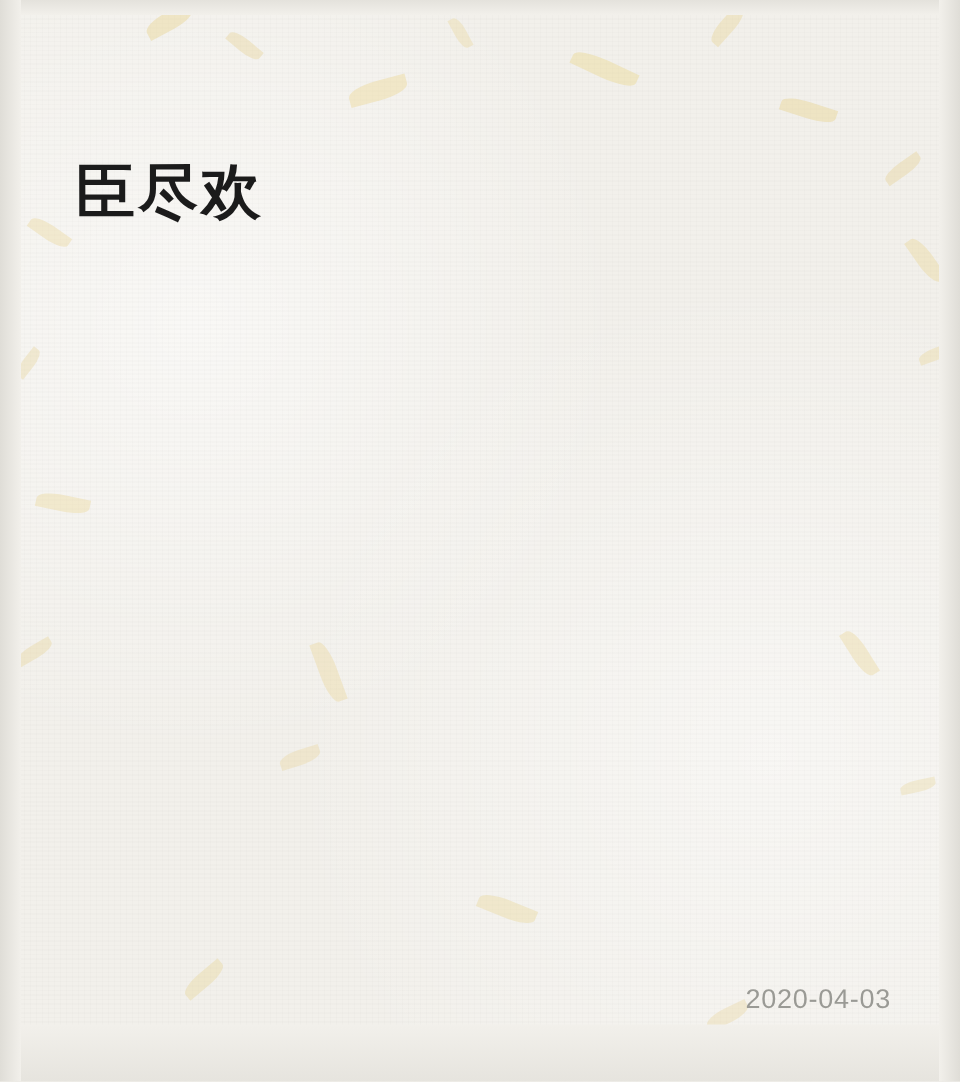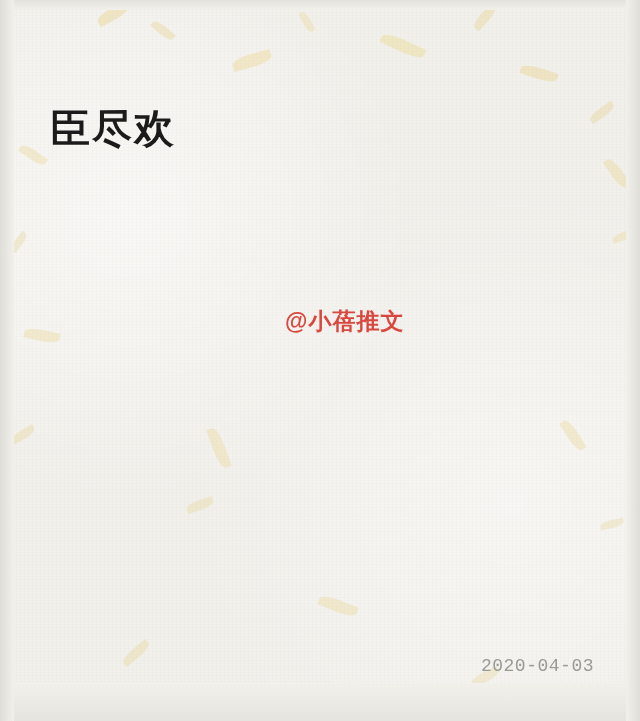--- a/index.html
+++ b/index.html
@@ -87,21 +87,20 @@
     font-weight: bold;
     letter-spacing: 1px;
   }
   #date {
     position: absolute;
     right: 46px;
     top: 608px;
     font-size: 18px;
     color: #9a9a95;
     letter-spacing: 0.5px;
-    font-family: Liberation Mono, monospace;
   }
 </style>
 </head>
 <body>
 
 <div id="page">
 
   <div id="paper-texture"></div>
 
   <div id="petals">
@@ -129,17 +128,16 @@
       <div class="petal" style="left: 600px; top: 520px; width: 24px; height: 8px; background: rgb(232, 213, 151); opacity: 0.34; transform: rotate(-12deg);"></div>
     </div>
 
   <div class="edge" id="edge-top"></div>
   <div class="edge" id="edge-bottom"></div>
   <div class="edge" id="edge-left"></div>
   <div class="edge" id="edge-right"></div>
 
   <div id="content">
     <div id="title">臣尽欢</div>
-    <div id="watermark">@小蓓推文</div>
     <div id="date">2020-04-03</div>
   </div>
 
 </div>
 
 </body></html>

